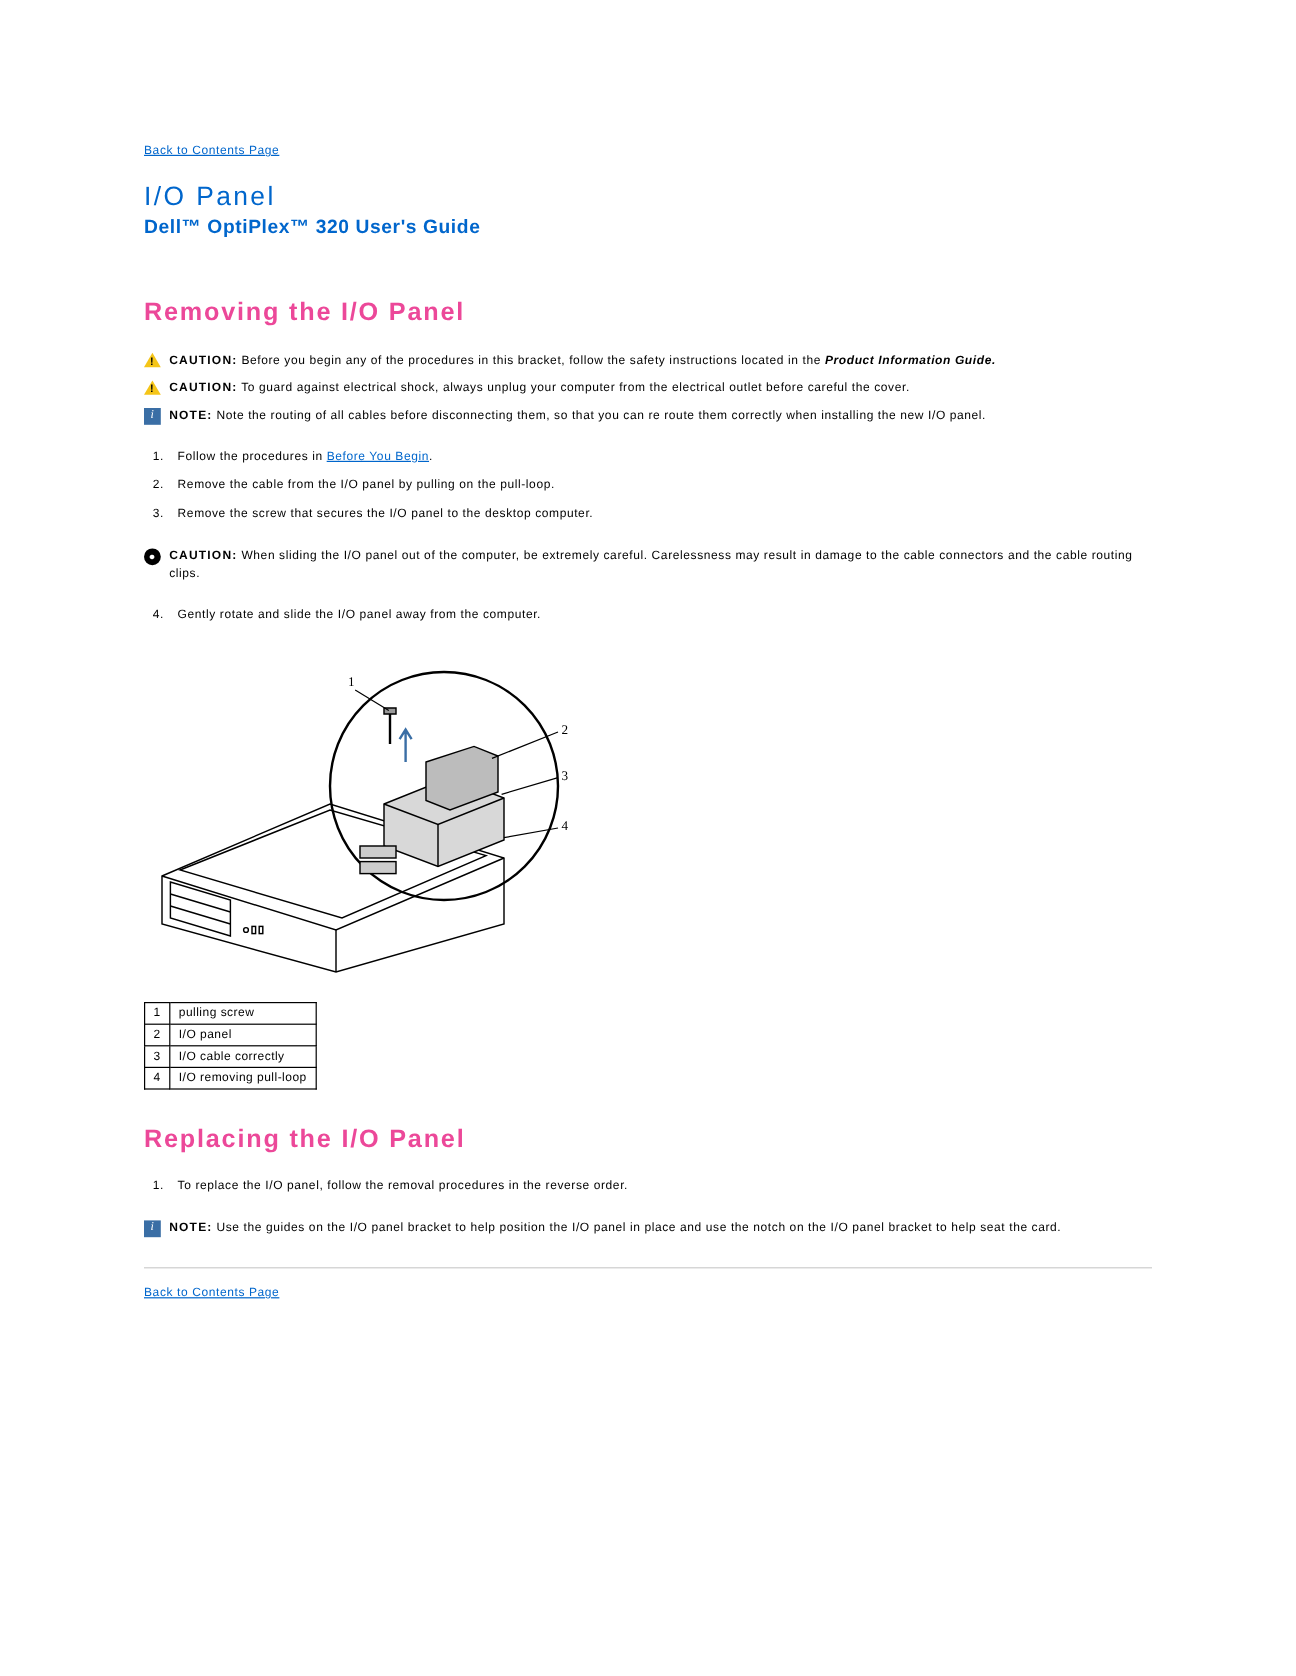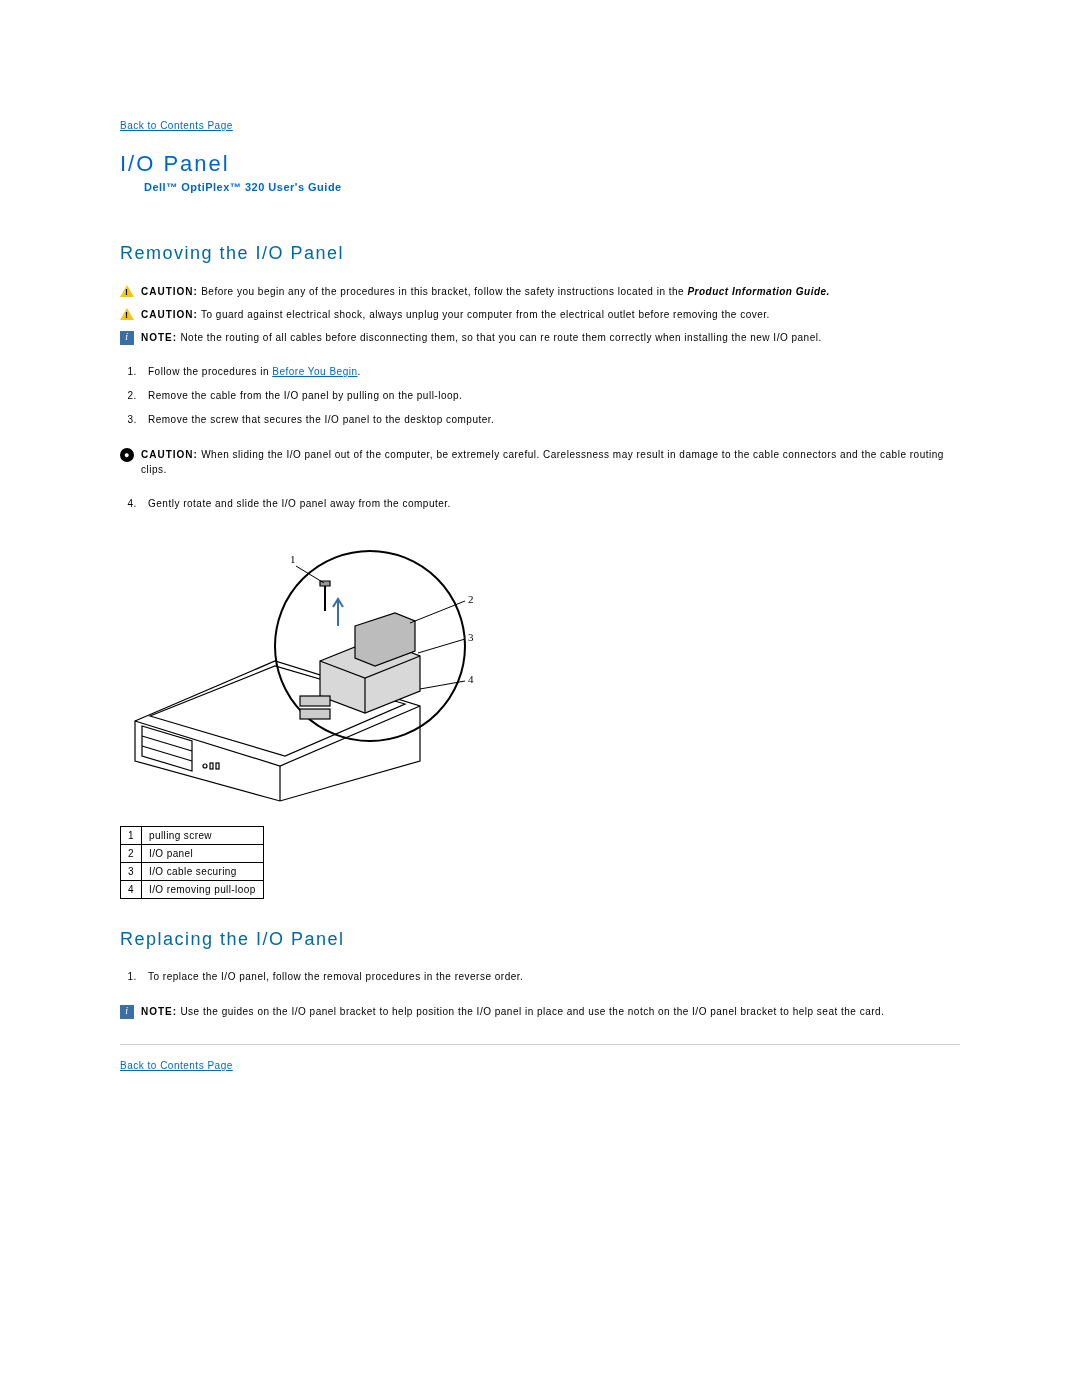--- a/index.html
+++ b/index.html
@@ -20,30 +20,29 @@
     margin-bottom: 20px;
   }
   h1 {
     font-size: 22px;
     font-weight: normal;
     color: #0066cc;
     margin: 0 0 4px 0;
     letter-spacing: 2px;
   }
   .subtitle {
-    font-size: 11px;
+    font-size: 16px;
     font-weight: bold;
     color: #0066cc;
     margin-bottom: 50px;
-    margin-left: 24px;
   }
   h2 {
-    font-size: 18px;
-    font-weight: normal;
-    color: #0369a1;
+    font-size: 21px;
+    font-weight: bold;
+    color: #ec4899;
     margin: 30px 0 20px 0;
     letter-spacing: 1.5px;
   }
   .notice-row {
     display: flex;
     align-items: flex-start;
     margin: 8px 0;
     line-height: 1.5;
   }
   .notice-icon {
@@ -164,21 +163,21 @@
     <span class="italic">Product Information Guide.</span>
   </div>
 </div>
 
 <div class="notice-row">
   <div class="notice-icon">
       <div class="caution-icon"></div>
     </div>
   <div class="notice-text">
     <strong>CAUTION:</strong>
-    <span>To guard against electrical shock, always unplug your computer from the electrical outlet before removing the cover.</span>
+    <span>To guard against electrical shock, always unplug your computer from the electrical outlet before careful the cover.</span>
   </div>
 </div>
 
 <div class="notice-row">
   <div class="notice-icon">
       <div class="note-icon-box">i</div>
     </div>
   <div class="notice-text">
     <strong>NOTE:</strong>
     <span>Note the routing of all cables before disconnecting them, so that you can re route them correctly when installing the new I/O panel.</span>
@@ -261,21 +260,21 @@
       <tr>
     <td>1</td>
     <td>pulling screw</td>
   </tr>
   <tr>
     <td>2</td>
     <td>I/O panel</td>
   </tr>
   <tr>
     <td>3</td>
-    <td>I/O cable securing</td>
+    <td>I/O cable correctly</td>
   </tr>
   <tr>
     <td>4</td>
     <td>I/O removing pull-loop</td>
   </tr>
 </tbody>
   </table>
 
 <h2>Replacing the I/O Panel</h2>
 

